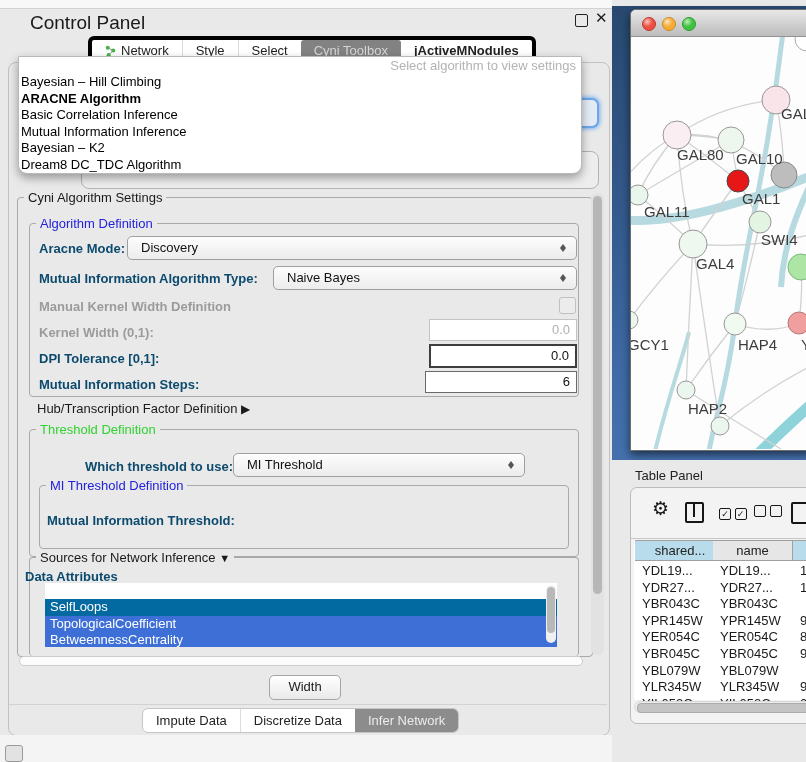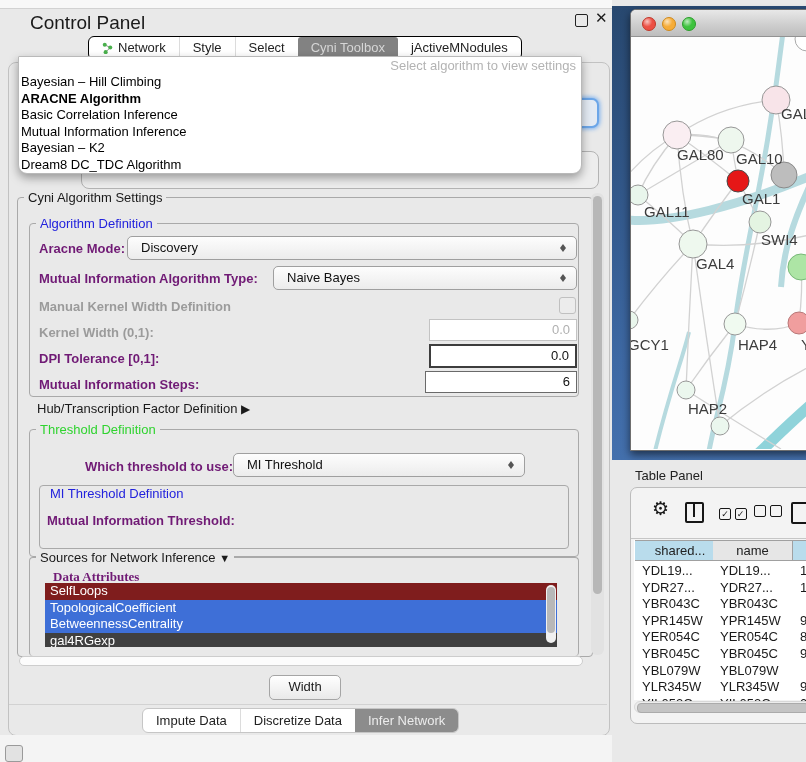--- a/index.html
+++ b/index.html
@@ -40,44 +40,44 @@
 
   
   #topstrip{left:0;top:0;width:612px;height:8px;background:#f8f8f8;border-bottom:1px solid #d2d2d2;z-index:3;}
   #panel-title{left:8px;top:12px;z-index:3;font-size:19px;margin-left:22px;}
   #float-btn{left:575px;top:14px;width:11px;height:11px;border:1.6px solid #222;border-radius:2px;z-index:3;}
   #close-btn{left:595px;top:9px;font-size:15px;font-weight:bold;z-index:3;}
 
   #cp-outer{left:8px;top:62px;width:600px;height:672px;background:#e9e9e9;border:1px solid #c2c2c2;border-radius:8px;z-index:3;}
 
   
-  #top-tab-bar{left:88px;top:36px;height:22px;background:#fff;border:1px solid #000000;border-radius:6px;
+  #top-tab-bar{left:88px;top:36px;height:22px;background:#fff;border:4px solid #000000;border-radius:6px;
     display:flex;align-items:center;z-index:6;}
   .tab{padding:0 13px;line-height:22px;font-size:13px;color:#222;display:flex;align-items:center;gap:5px;}
   .tab + .tab{border-left:1px solid #dcdcdc;}
   .tab.active{background:#828282;color:#d6d6d6;border-left:none;border-radius:3px;}
-  .tab.active + .tab{border-left:none;}
+  .tab.active + .tab{border-left:none;font-weight:bold;}
   .net-ico{width:11px;height:12px;display:inline-block;}
 
   
   #ghost-combo{left:80px;top:150px;width:516px;height:36px;border:1px solid #b3b3b3;border-radius:8px;background:#ededed;z-index:4;}
   #ghost-focus{left:560px;top:97px;width:34px;height:26px;border:2px solid #6ca6e8;border-radius:7px;
      box-shadow:0 0 4px 1px #7ab0ef;background:#e3eaf3;z-index:4;}
 
   
   #algo-popup{left:18px;top:56px;width:562px;height:116px;background:#fff;border:1px solid #b9b9b9;
     border-radius:1px 1px 9px 9px;box-shadow:0 4px 10px rgba(0,0,0,.35);z-index:50;}
   #popup-placeholder{height:17px;line-height:17px;text-align:right;padding-right:5px;color:#b3b3b3;}
   .popup-item{height:16.5px;line-height:16.5px;padding-left:2px;color:#000;white-space:nowrap;}
   .popup-item.bold{font-weight:bold;}
 
   
   .groupbox{position:absolute;border:1px solid #a9a9a9;border-radius:4px;}
   .grouplabel{position:absolute;background:#e9e9e9;padding:0 4px;line-height:13px;top:-7px;left:6px;}
-  .blab{font-weight:bold;color:#701a75;}
+  .blab{font-weight:bold;color:#0c4a6e;}
   .gray{color:#9b9b9b;}
   .combo{position:absolute;height:24px;border:1px solid #9f9f9f;border-radius:5px;box-sizing:border-box;
     background:linear-gradient(#fdfdfd,#ececec);line-height:22px;padding-left:13px;color:#111;}
   .combo .arrows{position:absolute;right:9px;top:4px;width:8px;height:14px;}
   .combo .arrows:before{content:"";position:absolute;left:1px;top:0;border:3.5px solid transparent;border-bottom:4.5px solid #555;}
   .combo .arrows:after{content:"";position:absolute;left:1px;bottom:0;border:3.5px solid transparent;border-top:4.5px solid #555;}
   .field{position:absolute;height:22px;background:#fff;border:1px solid #6a6a6a;box-sizing:border-box;
     text-align:right;padding-right:6px;line-height:20px;color:#111;}
   .field.dark{border:2px solid #3d3d3d;height:24px;line-height:20px;}
   .field.disabled{border:1px solid #c3c3c3;color:#b0b0b0;}
@@ -291,33 +291,33 @@
 
     <div class="groupbox" style="left:20px;top:366px;width:548px;height:126px;">
       <span class="grouplabel" style="color:#2fd32f;">Threshold Definition</span>
     </div>
     <div class="abs blab" style="left:76px;top:396px;">Which threshold to use:</div>
     <div class="combo" style="left:224px;top:390px;width:292px;">
       <span>MI Threshold</span>
       <span class="arrows"></span>
     </div>
     <div class="groupbox" style="left:30px;top:422px;width:528px;height:62px;">
-      <span class="grouplabel" style="color:#2222dd;margin-top:8px;">MI Threshold Definition</span>
+      <span class="grouplabel" style="color:#2222dd;">MI Threshold Definition</span>
     </div>
     <div class="abs blab" style="left:38px;top:450px;">Mutual Information Threshold:</div>
 
     <div class="groupbox" style="left:20px;top:494px;width:548px;height:98px;border-bottom:none;">
       <span class="grouplabel">
         <span>Sources for Network Inference</span>
         <span style="font-size:11px;">▼</span>
       </span>
     </div>
-    <div class="abs blab" style="left:44px;top:506px;font-family:Liberation Serif, serif;">Data Attributes</div>
+    <div class="abs blab" style="left:16px;top:506px;">Data Attributes</div>
     <div id="attr-list" class="abs" style="left:36px;top:520px;">
-        <div class="attr-item" style="background: #7f1d1d;">SelfLoops</div>
+        <div class="attr-item" style="background: #0369a1; margin-top: 16px;">SelfLoops</div>
         <div class="attr-item" style="background: rgb(62, 111, 215);">TopologicalCoefficient</div>
         <div class="attr-item" style="background: rgb(62, 111, 215);">BetweennessCentrality</div>
         <div class="attr-item" style="background: #404040;">gal4RGexp</div>
       </div>
     <div id="attr-vscroll" class="abs" style="left:537px;top:522px;">
         <div class="thumb"></div>
       </div>
 
     <div id="settings-hscroll" class="abs" style="left:8px;top:592px;">
         <div class="thumb"></div>

